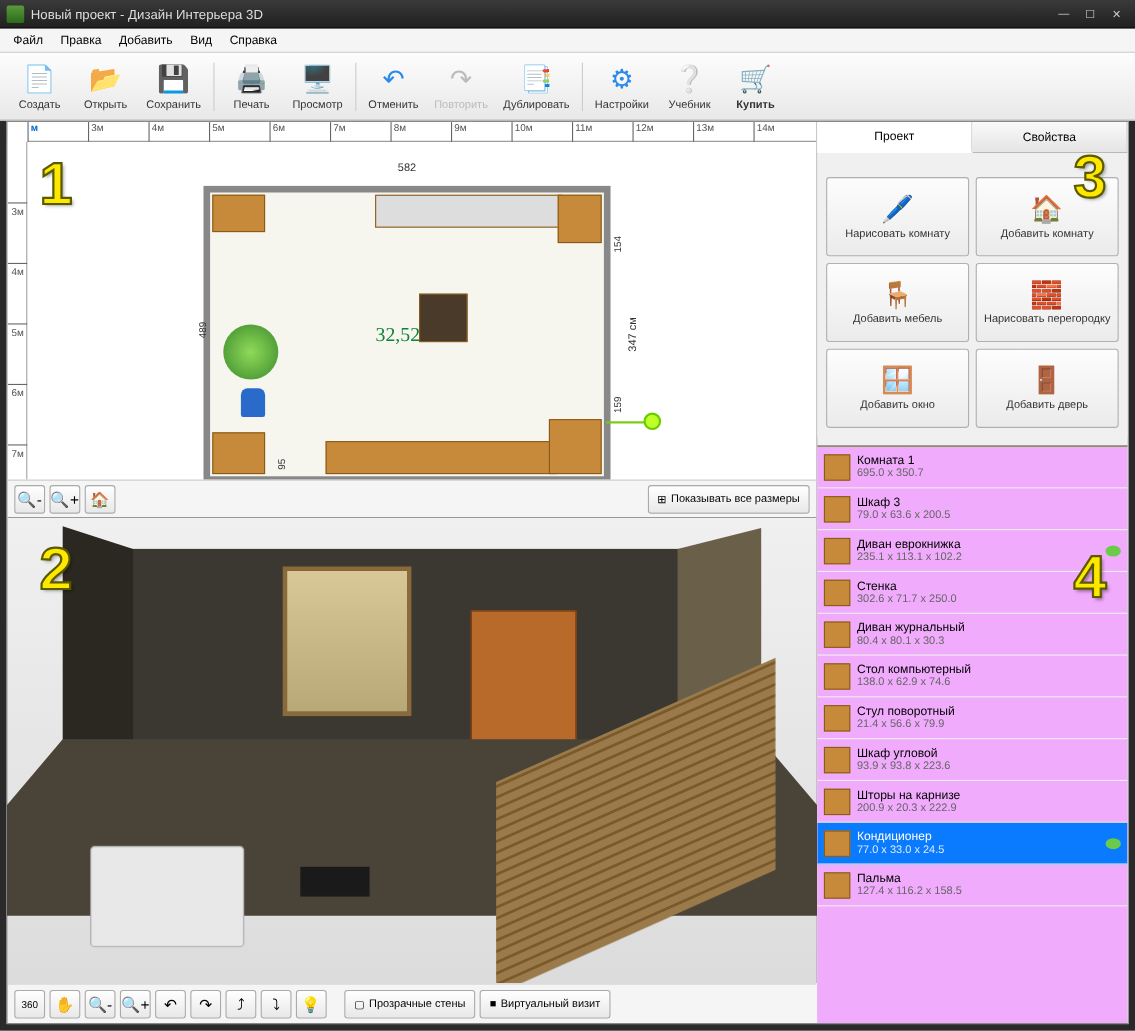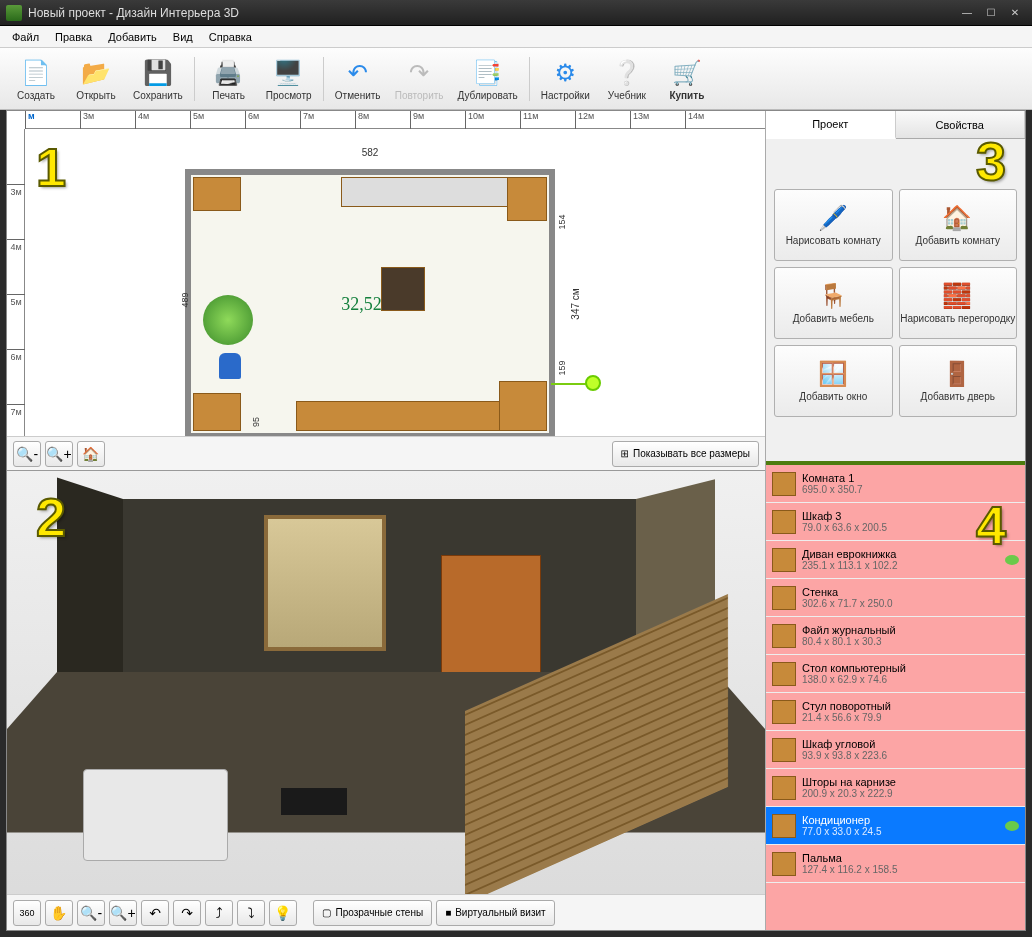--- a/index.html
+++ b/index.html
@@ -15,21 +15,21 @@
 
 .toolbar { height: 62px; background: linear-gradient(#fdfdfd,#e8e8e8); border-bottom: 1px solid #bbb; display: flex; align-items: center; padding: 2px 6px; }
 .toolbar .tbtn { display: flex; flex-direction: column; align-items: center; justify-content: center; min-width: 60px; height: 56px; cursor: pointer; padding: 2px 6px; border: 1px solid transparent; border-radius: 3px; }
 .toolbar .tbtn .ticon { width: 32px; height: 32px; display: flex; align-items: center; justify-content: center; font-size: 24px; }
 .toolbar .tbtn .tlabel { font-size: 10px; margin-top: 1px; color: #333; }
 .toolbar .tsep { width: 1px; height: 44px; background: #ccc; margin: 0 4px; }
 .toolbar .tbtn .disabled { color: #bbb; }
 
 .content { position: absolute; top: 110px; left: 6px; right: 6px; bottom: 6px; background: #fff; border: 1px solid #888; display: flex; }
 .left-col { flex: 1; display: flex; flex-direction: column; position: relative; }
-.right-col { width: 260px; border-left: 1px solid #aaa; display: flex; flex-direction: column; background: #f0f0f0; gap: 28px; }
+.right-col { width: 283px; border-left: 1px solid #aaa; display: flex; flex-direction: column; background: #f0f0f0; }
 
 .plan2d { height: 360px; border-bottom: 1px solid #999; background: #fff; position: relative; overflow: hidden; }
 .ruler-h { position: absolute; top: 0; left: 18px; right: 0; height: 18px; background: #fff; border-bottom: 1px solid #888; font-size: 9px; }
 .ruler-h .tick { position: absolute; top: 0; height: 18px; border-left: 1px solid #666; padding-left: 2px; color: #555; }
 .ruler-v { position: absolute; top: 18px; left: 0; width: 18px; bottom: 34px; background: #fff; border-right: 1px solid #888; font-size: 9px; }
 .ruler-v .tick { position: absolute; left: 0; width: 18px; border-top: 1px solid #666; padding-top: 2px; color: #555; text-align: center; }
 .ruler-h .m, .ruler-v .m { color: #06c; font-weight: bold; }
 .canvas2d { position: absolute; top: 18px; left: 18px; right: 0; bottom: 34px; background: #fff; }
 .room { position: absolute; top: 40px; left: 160px; width: 370px; height: 270px; background: #f6f6ee; border: 6px solid #888; }
 .room .dim-top { position: absolute; top: -28px; left: 50%; transform: translateX(-50%); font-size: 10px; color: #333; }
@@ -70,21 +70,21 @@
 
 .tabs { height: 28px; background: #fff; display: flex; border-bottom: 1px solid #aaa; }
 .tab { flex: 1; display: flex; align-items: center; justify-content: center; font-size: 11px; cursor: pointer; border-right: 1px solid #ccc; background: linear-gradient(#fafafa,#e4e4e4); }
 .tab.active { background: #fff; border-bottom: 2px solid #fff; margin-bottom: -1px; }
 
 .actions { padding: 22px 8px 8px; background: #f0f0f0; display: grid; grid-template-columns: 1fr 1fr; gap: 6px; }
 .actbtn { height: 72px; background: linear-gradient(#fdfdfd,#ebebeb); border: 1px solid #b0b0b0; border-radius: 3px; display: flex; flex-direction: column; align-items: center; justify-content: center; cursor: pointer; font-size: 10px; text-align: center; color: #333; }
 .actbtn .aicon { width: 30px; height: 30px; margin-bottom: 2px; display: flex; align-items: center; justify-content: center; font-size: 24px; }
 .actbtn .alabel { line-height: 1.15; }
 
-.objlist { flex: 1; background: #fca5a5; overflow-y: auto; border-top: 4px solid #4d7c0f; margin-top: 8px; position: relative; }
+.objlist { flex: 1; background: #f0abfc; overflow-y: auto; border-top: 1px solid #4d7c0f; margin-top: 8px; position: relative; }
 .objlist::-webkit-scrollbar { width: 16px; }
 .objlist::-webkit-scrollbar-track { background: #f0f0f0; }
 .objlist::-webkit-scrollbar-thumb { background: #c8c8c8; border: 1px solid #999; }
 .obj { display: flex; align-items: center; padding: 4px 6px; border-bottom: 1px solid #eee; cursor: pointer; min-height: 38px; }
 .obj.selected { background: #0a7aff; color: #fff; }
 .obj .oicon { width: 24px; height: 24px; margin-right: 6px; background: #c78a3a; border: 1px solid #8a5a1a; flex-shrink: 0; }
 .obj .oinfo { flex: 1; }
 .obj .oname { font-size: 11px; }
 .obj .odim { font-size: 10px; color: #666; }
 .obj.selected .odim { color: #dceaff; }
@@ -354,21 +354,21 @@
         <div class="obj">
           <div class="oicon"></div>
     <div class="oinfo">
       <div class="oname">Стенка</div>
       <div class="odim">302.6 x 71.7 x 250.0</div>
     </div>
         </div>
         <div class="obj">
           <div class="oicon"></div>
     <div class="oinfo">
-      <div class="oname">Файл журнальный</div>
+      <div class="oname">Диван журнальный</div>
       <div class="odim">80.4 x 80.1 x 30.3</div>
     </div>
         </div>
         <div class="obj">
           <div class="oicon"></div>
     <div class="oinfo">
       <div class="oname">Стол компьютерный</div>
       <div class="odim">138.0 x 62.9 x 74.6</div>
     </div>
         </div>

